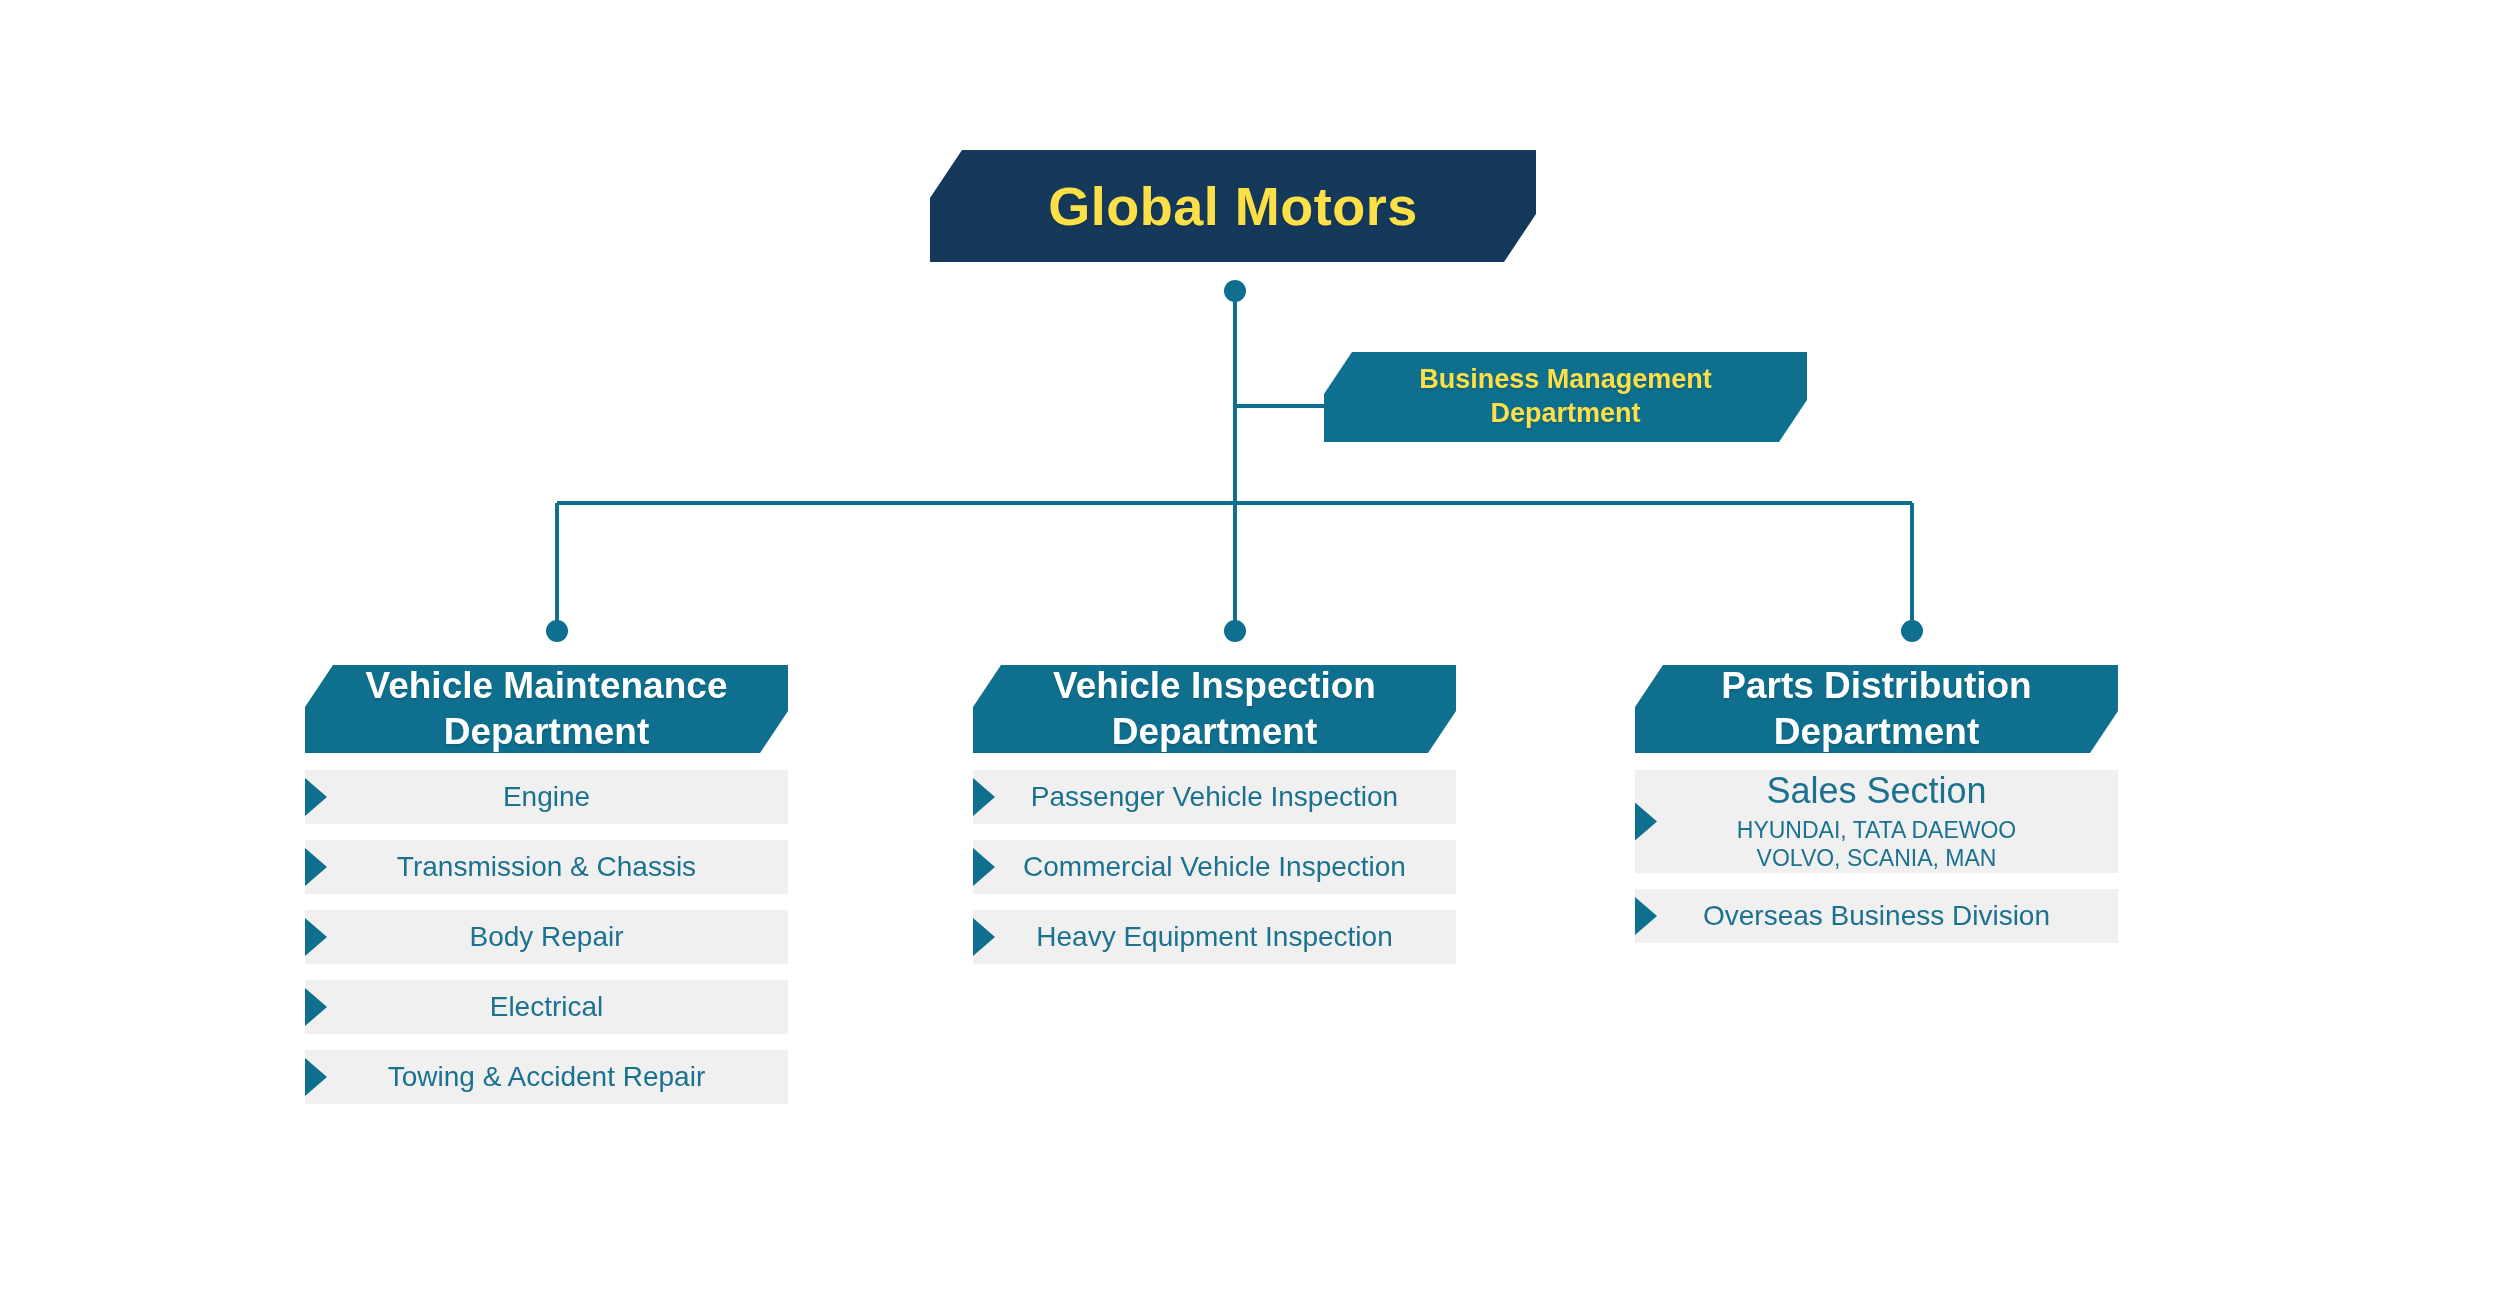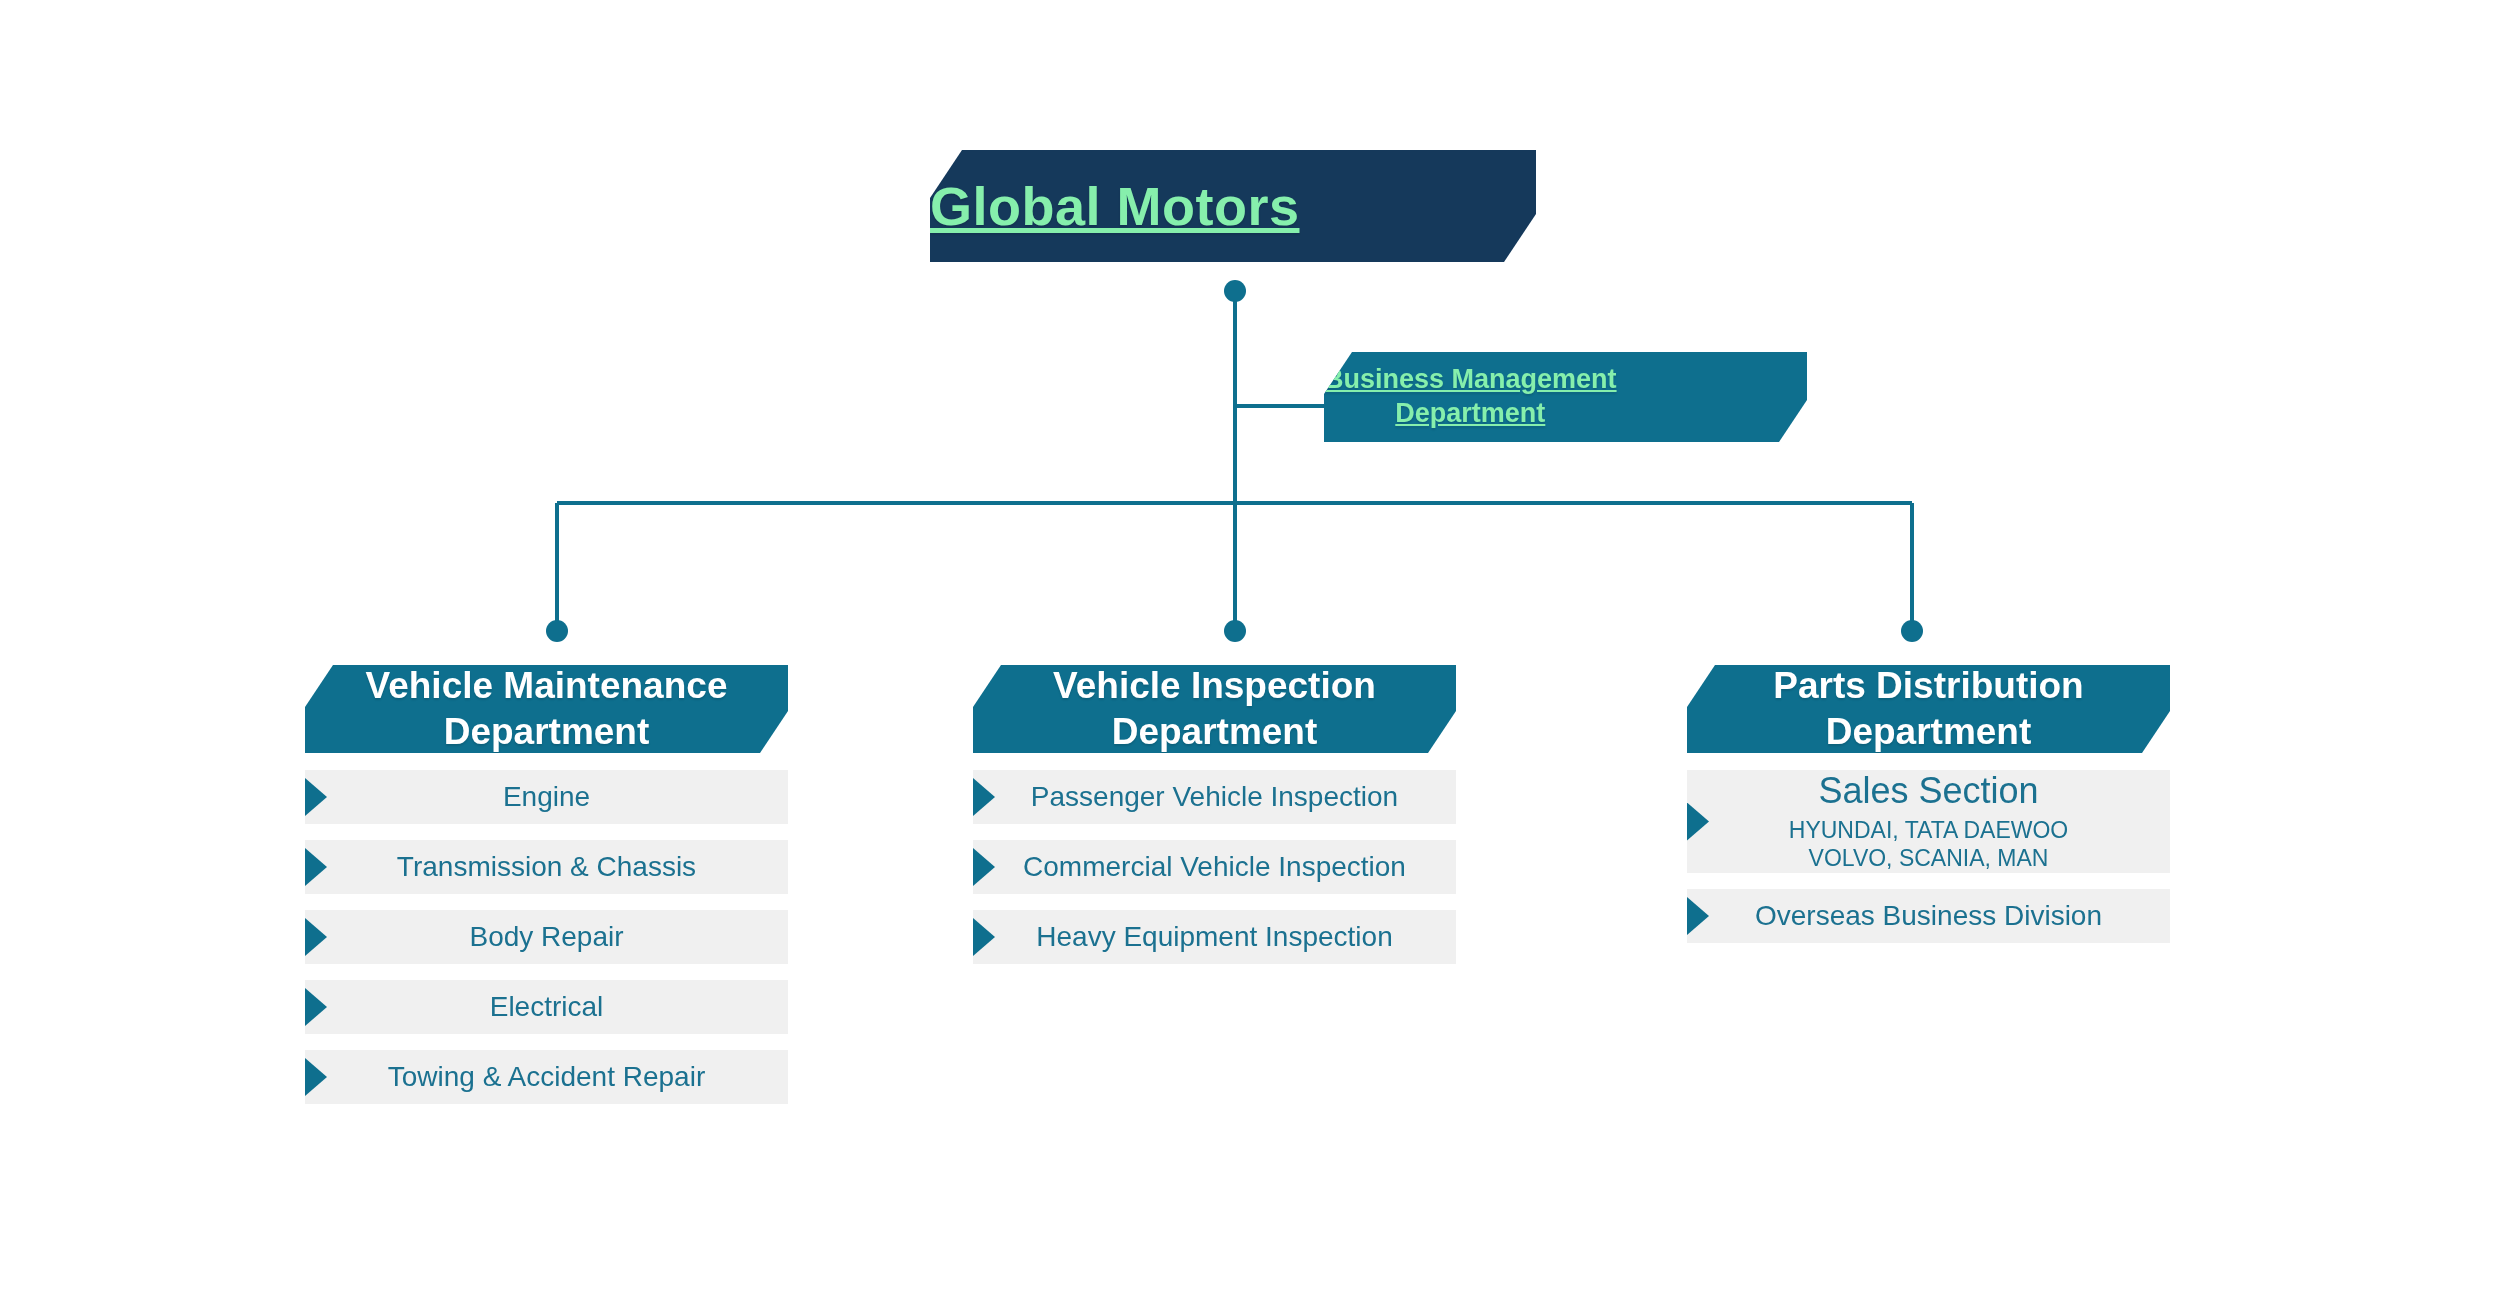--- a/index.html
+++ b/index.html
@@ -7,40 +7,39 @@
     position:relative;
     width:2500px;height:1300px;
     background:var(--bg,#ffffff);
     font-family:"Liberation Sans", sans-serif;
     overflow:hidden;
   }
   .connectors{position:absolute;left:0;top:0;width:2500px;height:1300px;}
 
   .banner{
     position:absolute;
-    display:flex;flex-direction:column;align-items:flex-start;justify-content:center;
-    color:#86efac;font-weight:700;text-align:center;
+    display:flex;flex-direction:column;align-items:center;justify-content:center;
+    color:#fde047;font-weight:700;text-align:center;
     white-space:pre-line;
     text-shadow:0 2px 2px rgba(0,0,0,0.12);
-    text-decoration:underline;
   }
   .banner.root{
     left:930px;top:150px;width:606px;height:112px;
     background:var(--navy,#15395B);
     clip-path:polygon(32px 0, 100% 0, 100% calc(100% - 48px), calc(100% - 32px) 100%, 0 100%, 0 48px);
     font-size:54px;letter-spacing:0.5px;
   }
   .banner.staff{
     left:1324px;top:352px;width:483px;height:90px;
     background:var(--teal,#0E6F8E);
     clip-path:polygon(28px 0, 100% 0, 100% calc(100% - 42px), calc(100% - 28px) 100%, 0 100%, 0 42px);
     font-size:27px;line-height:1.25;
   }
   .column{position:absolute;top:665px;width:483px;}
-  .col-0{left:305px;} .col-1{left:973px;} .col-2{left:1687px;}
+  .col-0{left:305px;} .col-1{left:973px;} .col-2{left:1635px;}
   .column .dept-banner{
     position:relative;width:100%;height:88px;
     display:flex;align-items:center;justify-content:center;
     background:var(--teal,#0E6F8E);color:#fff;font-weight:700;
     font-size:37px;line-height:1.25;text-align:center;white-space:pre-line;
     clip-path:polygon(28px 0, 100% 0, 100% calc(100% - 42px), calc(100% - 28px) 100%, 0 100%, 0 42px);
     text-shadow:0 2px 2px rgba(0,0,0,0.12);
   }
   .item{
     position:relative;width:100%;height:54px;margin-top:16px;

